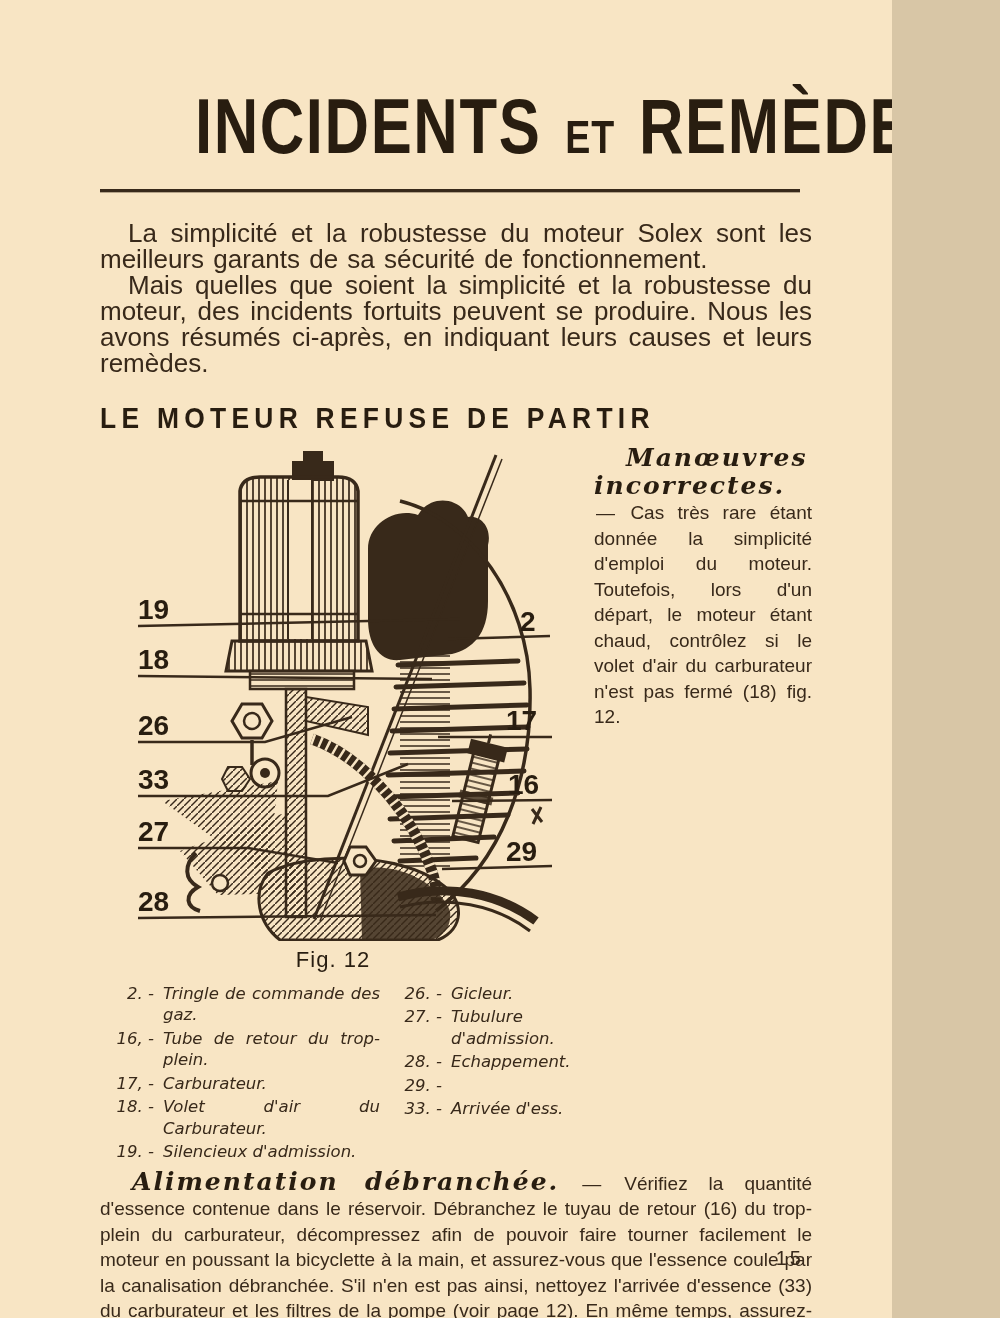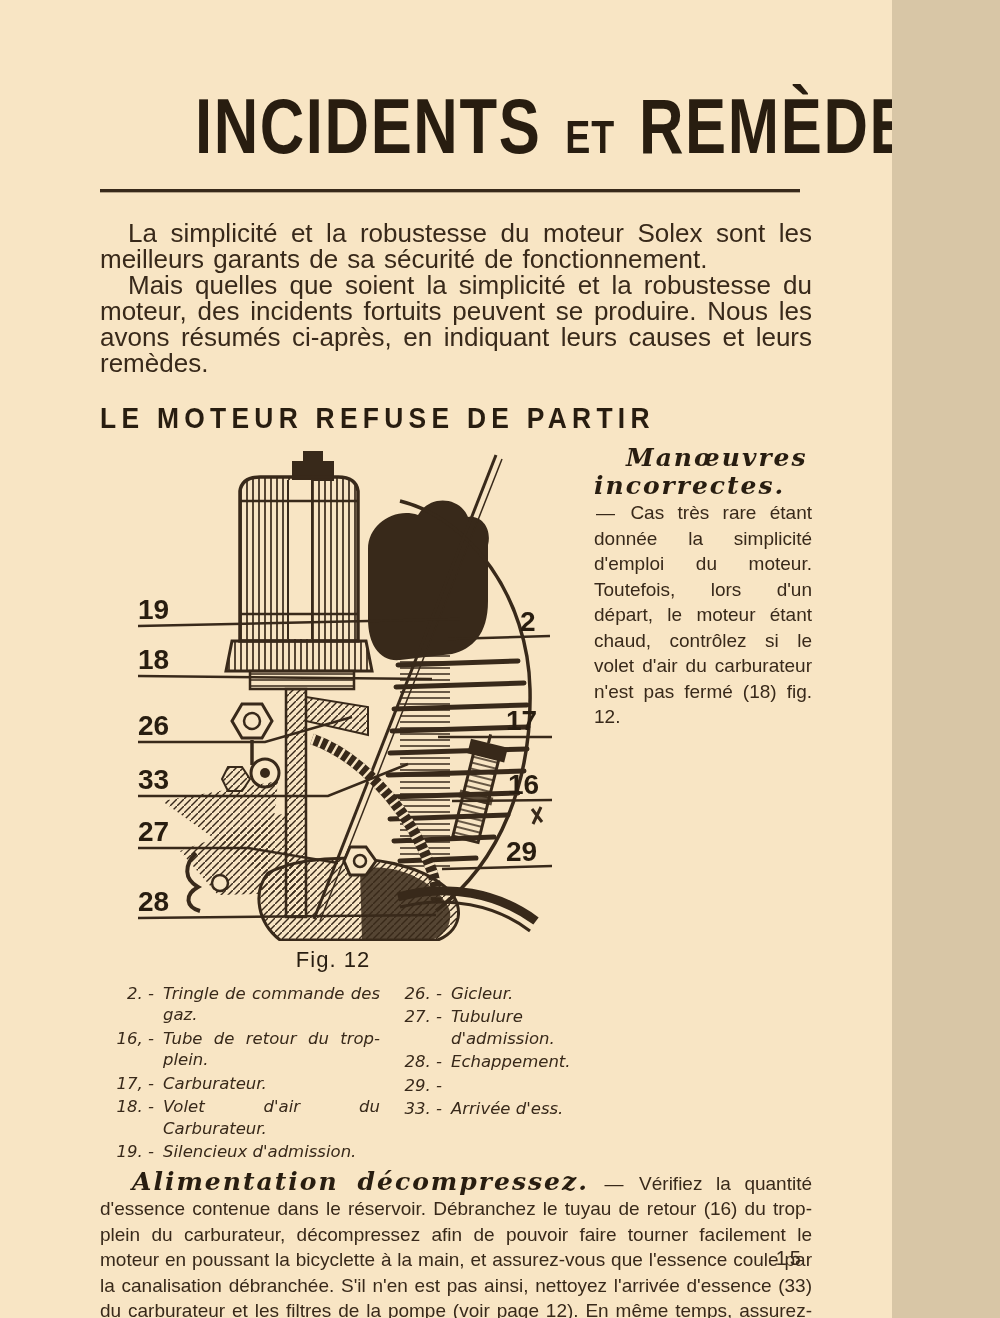--- a/index.html
+++ b/index.html
@@ -320,21 +320,21 @@
             <span class="legend-text">Arrivée d'ess.</span>
           </div>
         </div>
       </div>
     </figure>
 
     <p class="body-para"><span class="runin">Manœuvres incorrectes.</span>
       <span class="dash">—</span>
       <span>Cas très rare étant donnée la simplicité d'emploi du moteur. Toutefois, lors d'un départ, le moteur étant chaud, contrôlez si le volet d'air du carburateur n'est pas fermé (18) fig. 12.</span></p>
 
-    <p class="body-para"><span class="runin">Alimentation décompressez.</span>
+    <p class="body-para"><span class="runin">Alimentation débranchée.</span>
       <span class="dash">—</span>
       <span>Vérifiez la quantité d'essence contenue dans le réservoir. Débranchez le tuyau de retour (16) du trop-plein du carburateur, décompressez afin de pouvoir faire tourner facilement le moteur en poussant la bicyclette à la main, et assurez-vous que l'essence coule par la canalisation débranchée. S'il n'en est pas ainsi, nettoyez l'arrivée d'essence (33) du carburateur et les filtres de la pompe (voir page 12). En même temps, assurez-vous que le joint d'étanchéité du couvercle de la pompe n'est pas détérioré et que les raccords des canalisations d'arrivée et de départ de la pompe sont bien serrés. Si le joint d'étanchéité du couvercle de pompe est en mauvais état ou si les raccords sont mal serrés, la pompe à essence ne fonctionne plus et l'essence s'émulsionne ou n'arrive pas. Si ces vérifications ne donnent pas de</span></p>
 
   </section>
 
   <div class="page-number">15</div>
 
 </div>
 
 </body></html>

